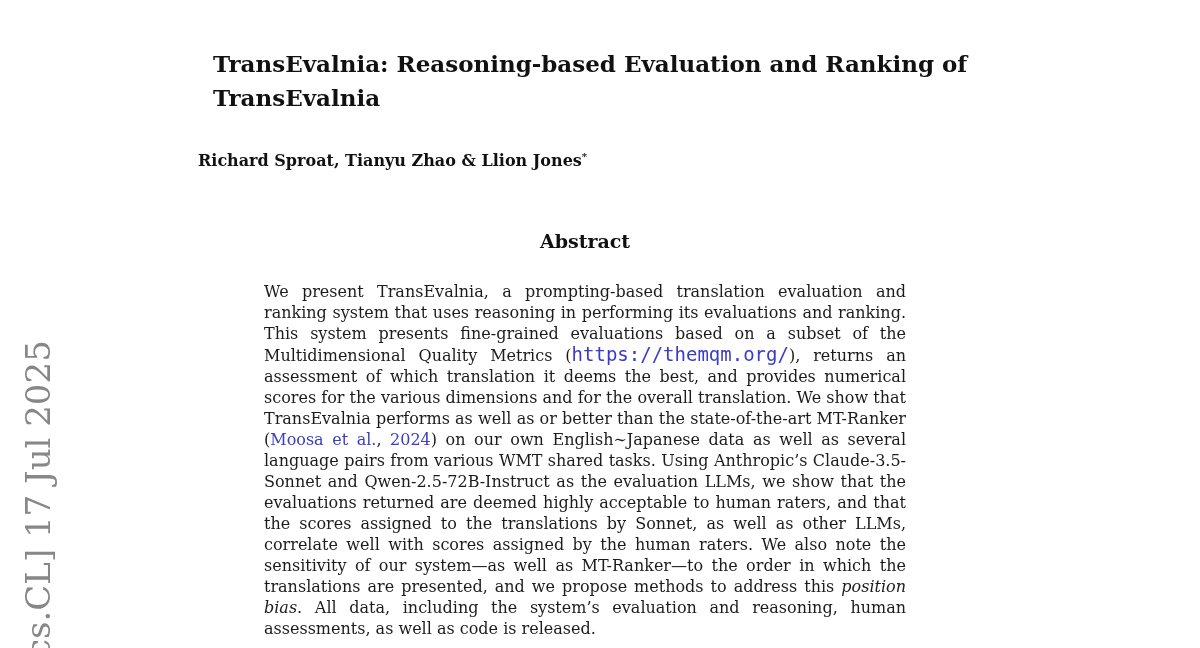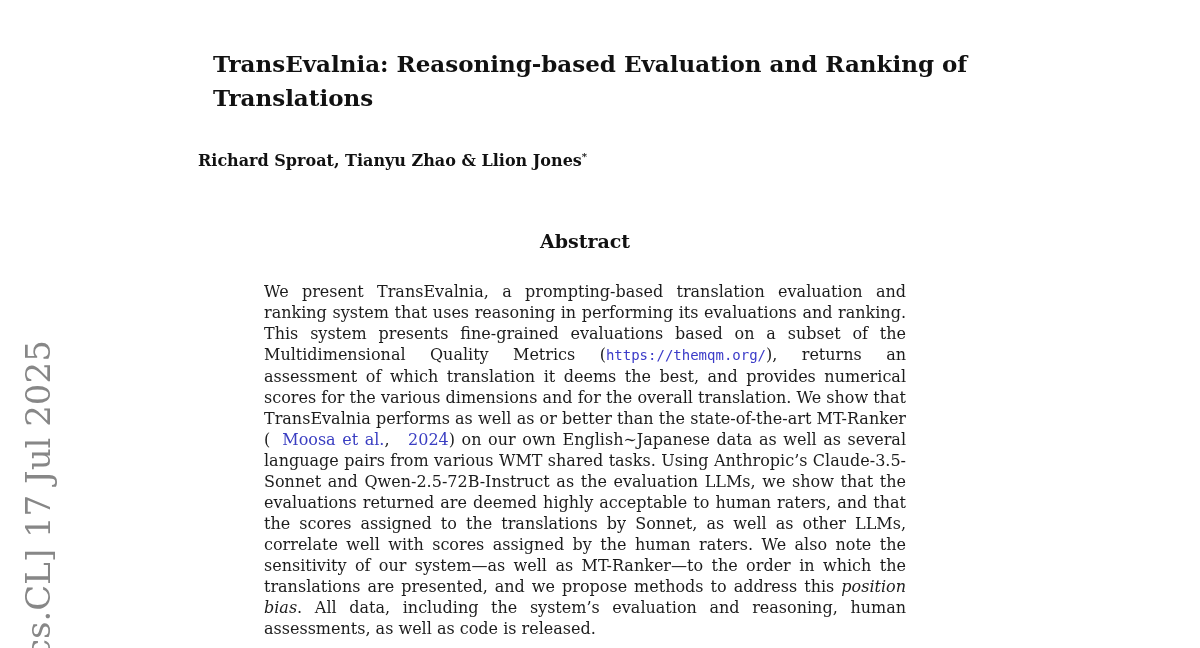--- a/index.html
+++ b/index.html
@@ -74,39 +74,38 @@
     margin: 0 0 29px 0;
   }
   .abstract-text {
     text-align: justify;
     font-size: 16px;
     line-height: 21px;
     color: #1c1c1c;
   }
   .mono-link {
     font-family: "DejaVu Sans Mono", monospace;
-    font-size: 14px;
+    font-size: 19px;
     color: #3b3bc8;
   }
   .cite-link {
     color: #3a3ec2;
-    margin-left: 12px;
   }
   .em-italic {
     font-style: italic;
   }
 </style>
 </head>
 <body>
 
 <div class="arxiv-watermark">cs.CL] 17 Jul 2025</div>
 
 <div class="paper-title">
   <div class="title-line">TransEvalnia: Reasoning-based Evaluation and Ranking of</div>
-  <div class="title-line">Translations</div>
+  <div class="title-line">TransEvalnia</div>
 </div>
 
 <div class="author-line">
   <span>Richard Sproat, Tianyu Zhao &amp; Llion Jones</span><sup>*</sup>
 </div>
 
 <div class="abstract-col">
   <div class="abstract-heading">Abstract</div>
   <div class="abstract-text">
     <span>We present TransEvalnia, a prompting-based translation evaluation and ranking system that uses reasoning in performing its evaluations and ranking. This system presents fine-grained evaluations based on a subset of the Multidimensional Quality Metrics (</span><span class="mono-link">https://themqm.org/</span><span>), returns an assessment of which translation it deems the best, and provides numerical scores for the various dimensions and for the overall translation. We show that TransEvalnia performs as well as or better than the state-of-the-art MT-Ranker (</span><span class="cite-link">Moosa et al.</span><span>, </span><span class="cite-link">2024</span><span>) on our own English∼Japanese data as well as several language pairs from various WMT shared tasks. Using Anthropic’s Claude-3.5-Sonnet and Qwen-2.5-72B-Instruct as the evaluation LLMs, we show that the evaluations returned are deemed highly acceptable to human raters, and that the scores assigned to the translations by Sonnet, as well as other LLMs, correlate well with scores assigned by the human raters. We also note the sensitivity of our system—as well as MT-Ranker—to the order in which the translations are presented, and we propose methods to address this </span><span class="em-italic">position bias</span><span>. All data, including the system’s evaluation and reasoning, human assessments, as well as code is released.</span>

